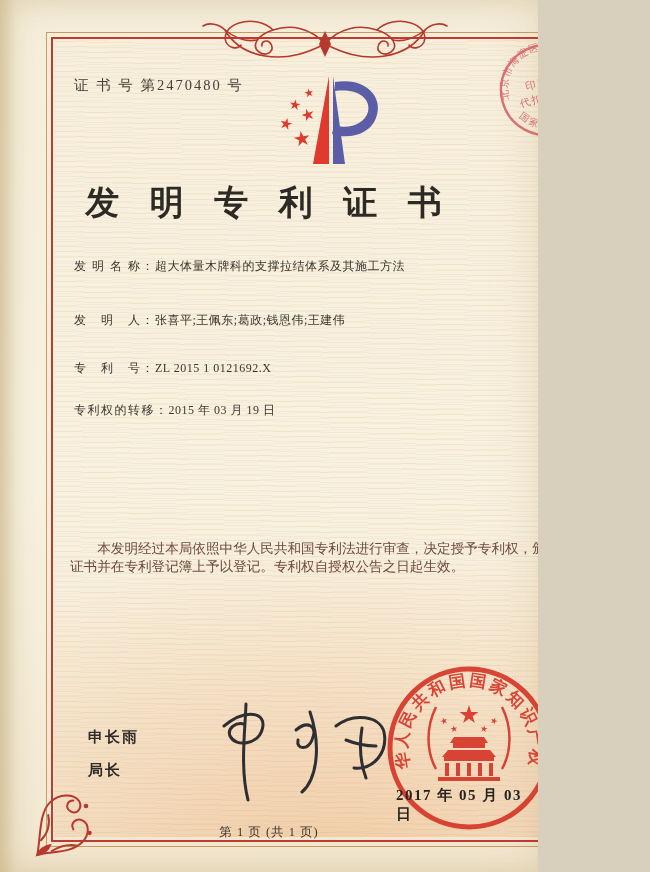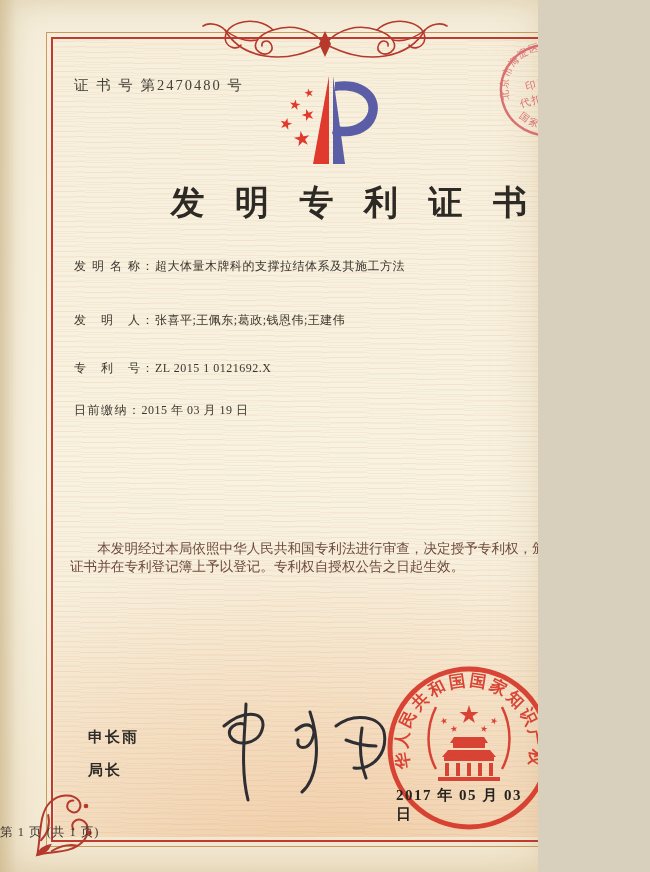--- a/index.html
+++ b/index.html
@@ -18,39 +18,39 @@
   .frame-inner{left:51px;top:37px;width:554px;height:801px;border:2px solid #bf3b2f;}
   .guilloche{
     left:54px;top:40px;width:550px;height:797px;pointer-events:none;
     background:
       radial-gradient(130% 55% at 50% 103%, rgba(236,152,88,.34), rgba(236,152,88,.14) 42%, rgba(236,152,88,0) 72%),
       repeating-linear-gradient(1.2deg, rgba(226,148,98,.10) 0 1px, rgba(0,0,0,0) 1px 5px),
       repeating-linear-gradient(-1.6deg, rgba(226,148,98,.08) 0 1px, rgba(0,0,0,0) 1px 6px);
   }
   
   .cert-no{left:74px;top:76px;font-size:14.5px;letter-spacing:2px;color:#44403a;}
-  .title{left:0;right:0;top:180px;text-align:right;font-size:34px;font-weight:700;
+  .title{left:0;right:0;top:180px;text-align:center;font-size:34px;font-weight:700;
          letter-spacing:11px;color:#2d2a26;}
   
   .field{left:74px;width:500px;font-size:12px;color:#3c362f;letter-spacing:.5px;}
   .field .lbl{letter-spacing:1.5px;}
   .f0{top:258px}.f1{top:312px}.f2{top:360px}.f3{top:402px}.f4{top:448px}.f5{top:494px}
   
   .body-text{left:70px;top:524px;width:516px;font-size:13.6px;line-height:17.8px;color:#6d4a3d;}
   .body-text p{margin:16px 0 3px 0;text-indent:2em;}
   
   .director-label{left:88px;top:736px;font-size:15px;font-weight:700;color:#2f2b27;
                   font-family:"Liberation Sans","DejaVu Sans",sans-serif;letter-spacing:2px;margin-top:25px;}
   .director-name{left:88px;top:728px;font-size:15px;font-weight:700;color:#2f2b27;
                  font-family:"Liberation Sans","DejaVu Sans",sans-serif;letter-spacing:2px;text-align:center;}
   .signature{left:212px;top:696px;}
   .seal{left:384px;top:663px;opacity:.93;}
   .seal-date{left:396px;top:786px;font-size:15px;font-weight:600;color:#26231f;
              letter-spacing:1.5px;z-index:5;}
-  .footer{left:0;right:0;top:824px;font-size:12.5px;color:#3c362f;letter-spacing:1px;}
+  .footer{left:0;right:0;top:824px;text-align:center;font-size:12.5px;color:#3c362f;letter-spacing:1px;}
   
   .top-ornament{left:195px;top:14px;color:#b5392c;}
   .tax-stamp{left:494px;top:38px;transform:rotate(-16deg);opacity:.82;}
   .flourish{color:#b5392c;}
   .flourish-bl{left:32px;top:788px;transform:scaleY(-1);}
   .flourish-br{left:546px;top:788px;transform:scale(-1,-1);}
   .hidden-defs{position:absolute;width:0;height:0;overflow:hidden;}
 </style>
 </head>
 <body>
@@ -141,21 +141,21 @@
   <div class="abs field f0">
     <span class="lbl">发 明 名 称：</span><span>超大体量木牌科的支撑拉结体系及其施工方法</span>
   </div>
   <div class="abs field f1">
     <span class="lbl">发　明　人：</span><span>张喜平;王佩东;葛政;钱恩伟;王建伟</span>
   </div>
   <div class="abs field f2">
     <span class="lbl">专　利　号：</span><span>ZL 2015 1 0121692.X</span>
   </div>
   <div class="abs field f3">
-    <span class="lbl">日前缴纳：</span><span>2015 年 03 月 19 日</span>
+    <span class="lbl">专利权的转移：</span><span>2015 年 03 月 19 日</span>
   </div>
 
   <div class="abs body-text">
     <p>本发明经过本局依照中华人民共和国专利法进行审查，决定授予专利权，颁发本证书并在专利登记簿上予以登记。专利权自授权公告之日起生效。</p>
   </div>
 
   <div class="abs director-label">局长</div>
   <div class="abs director-name">申长雨</div>
 
   <svg class="abs signature" width="190" height="110" viewBox="0 0 190 110">

